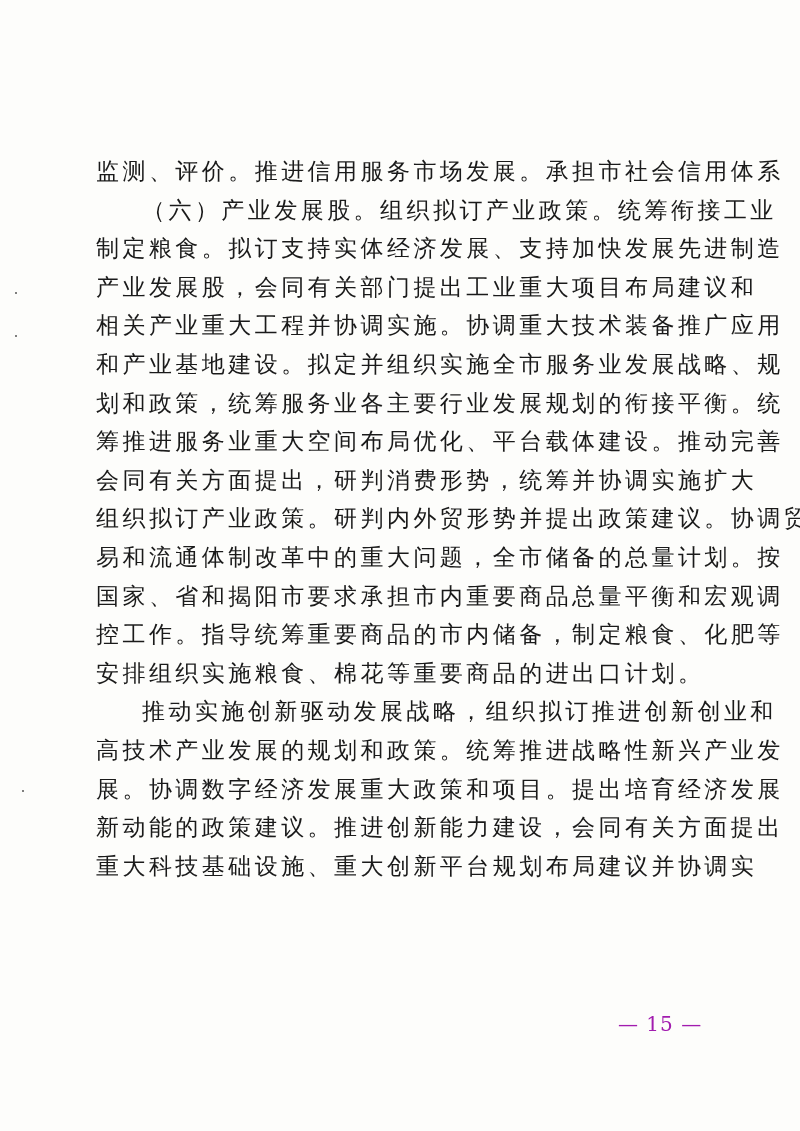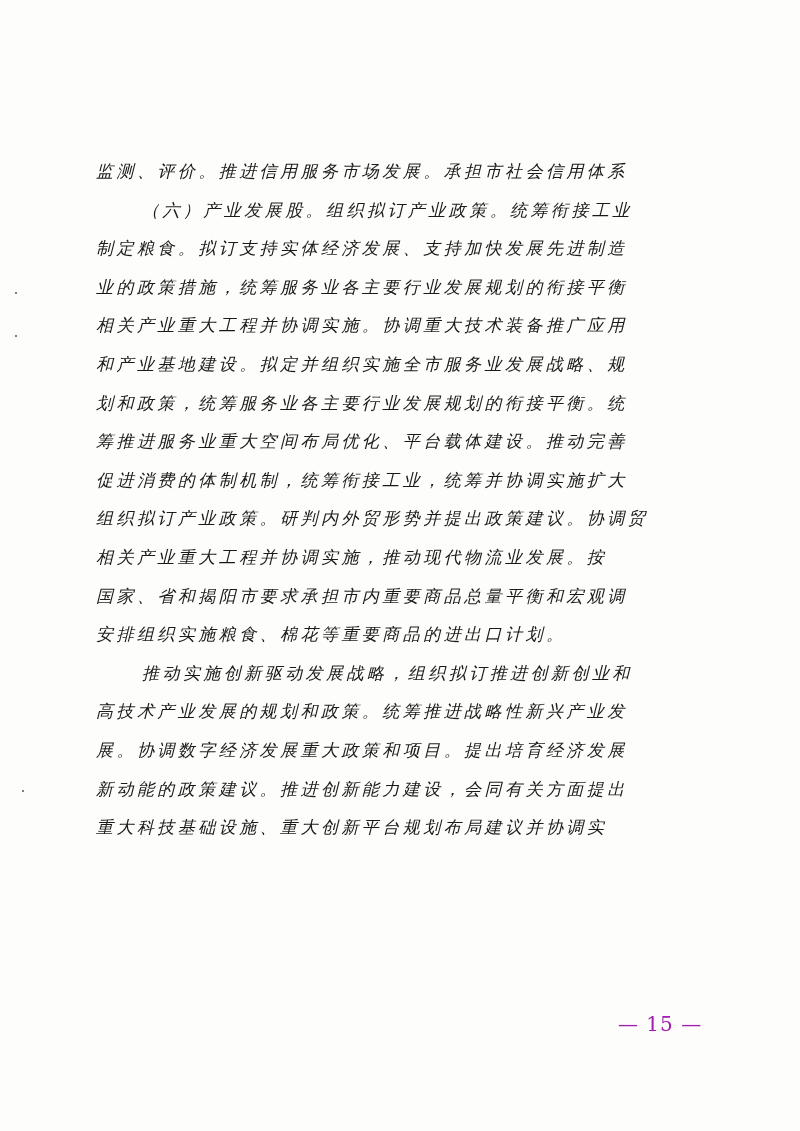--- a/index.html
+++ b/index.html
@@ -14,24 +14,23 @@
     }
     .page {
       position: absolute;
       left: 96px;
       top: 152px;
       width: 612px;
     }
     .line {
       height: 38.6px;
       line-height: 38.6px;
-      font-size: 17px;
+      font-size: 23px;
       letter-spacing: 3.45px;
       white-space: nowrap;
-      font-style: italic;
     }
     .indent { padding-left: 46px; }
     .page-number {
       position: absolute;
       left: 618px;
       top: 1012px;
       font-size: 20px;
       letter-spacing: 1px;
       color: #a21caf;
       font-family: "DejaVu Serif", serif;
@@ -43,29 +42,30 @@
       border-radius: 1px;
     }
   </style>
 </head>
 <body>
 
 <div class="page">
   <div class="line">监测、评价。推进信用服务市场发展。承担市社会信用体系</div>
   <div class="line indent">（六）产业发展股。组织拟订产业政策。统筹衔接工业</div>
   <div class="line">制定粮食。拟订支持实体经济发展、支持加快发展先进制造</div>
-  <div class="line">业的政策措施，统筹服务业各主要行业发展规划的衔接平衡</div>
+  <div class="line">产业发展股，会同有关部门提出工业重大项目布局建议和</div>
   <div class="line">相关产业重大工程并协调实施。协调重大技术装备推广应用</div>
   <div class="line">和产业基地建设。拟定并组织实施全市服务业发展战略、规</div>
   <div class="line">划和政策，统筹服务业各主要行业发展规划的衔接平衡。统</div>
   <div class="line">筹推进服务业重大空间布局优化、平台载体建设。推动完善</div>
-  <div class="line">促进消费的体制机制，统筹衔接工业，统筹并协调实施扩大</div>
+  <div class="line">会同有关方面提出，研判消费形势，统筹并协调实施扩大</div>
   <div class="line">组织拟订产业政策。研判内外贸形势并提出政策建议。协调贸</div>
-  <div class="line">相关产业重大工程并协调实施，推动现代物流业发展。按</div>
+  <div class="line">易和流通体制改革中的重大问题，全市储备的总量计划。按</div>
   <div class="line">国家、省和揭阳市要求承担市内重要商品总量平衡和宏观调</div>
+  <div class="line">控工作。指导统筹重要商品的市内储备，制定粮食、化肥等</div>
   <div class="line">安排组织实施粮食、棉花等重要商品的进出口计划。</div>
   <div class="line indent">推动实施创新驱动发展战略，组织拟订推进创新创业和</div>
   <div class="line">高技术产业发展的规划和政策。统筹推进战略性新兴产业发</div>
   <div class="line">展。协调数字经济发展重大政策和项目。提出培育经济发展</div>
   <div class="line">新动能的政策建议。推进创新能力建设，会同有关方面提出</div>
   <div class="line">重大科技基础设施、重大创新平台规划布局建议并协调实</div>
 </div>
 
 <div class="page-number">— 15 —</div>
 

